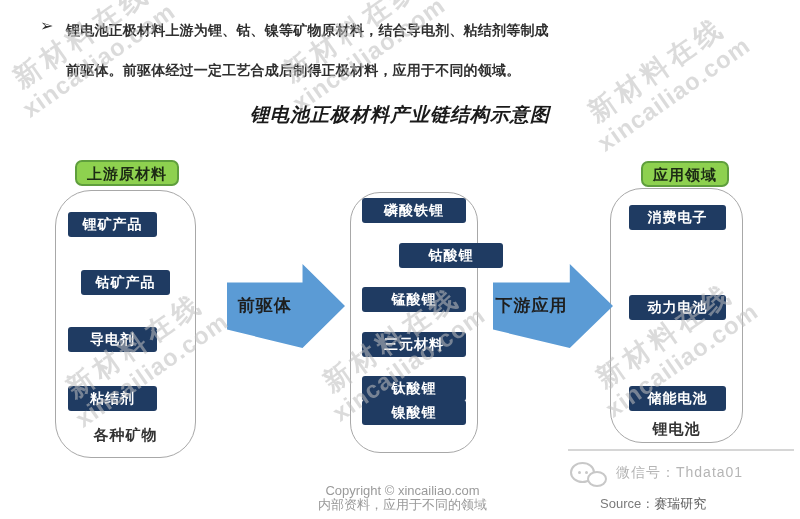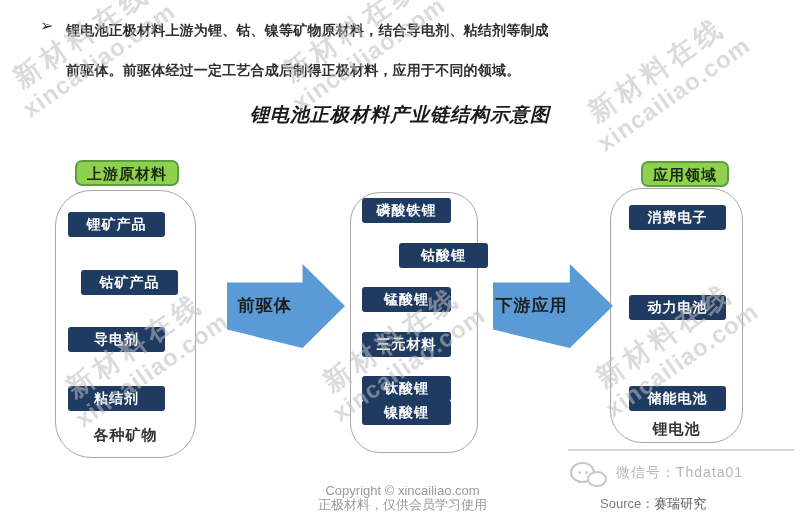--- a/index.html
+++ b/index.html
@@ -47,22 +47,22 @@
   .container-box.c2 { left:350px; top:192px; width:128px; height:261px; border-radius:30px; }
   .container-box.c3 { left:610px; top:188px; width:133px; height:255px; border-radius:32px; }
 
   
   .item-box {
     position:absolute; height:25px; background:var(--item-fill,#1f3b62);
     border-radius:3px; color:#ffffff; font-size:14px; font-weight:bold;
     display:flex; align-items:center; justify-content:center;
     letter-spacing:1px; white-space:nowrap;
   }
-  .col1-item { left:68px;  width:97px; }
-  .col2-item { left:362px; width:89px; }
+  .col1-item { left:68px;  width:89px; }
+  .col2-item { left:362px; width:104px; }
   .col3-item { left:629px; width:97px; }
 
   
   .container-footer {
     position:absolute; text-align:center; font-size:15px; color:#333333;
     font-weight:bold; letter-spacing:1px;
   }
   .container-footer.c1 { left:55px;  top:426px; width:141px; }
   .container-footer.c3 { left:610px; top:420px; width:133px; }
 
@@ -182,21 +182,21 @@
     <span class="wm1">新材料在线</span>
       <span class="wm2">xincailiao.com</span>
   </div>
   <div class="wm" style="left:578px; top:318px;">
     <span class="wm1">新材料在线</span>
       <span class="wm2">xincailiao.com</span>
   </div>
 
   <div class="copyright-block">
     <div>Copyright © xincailiao.com</div>
-    <div>正极材料，仅供会员学习使用</div>
+    <div>内部资料，应用于不同的领域</div>
   </div>
 
   <div class="divider"></div>
   <div class="wechat-row">
     <div class="wechat-icon">
       <div class="bubble b1">
           <div class="eye e1"></div>
           <div class="eye e2"></div>
         </div>
       <div class="bubble b2"></div>

